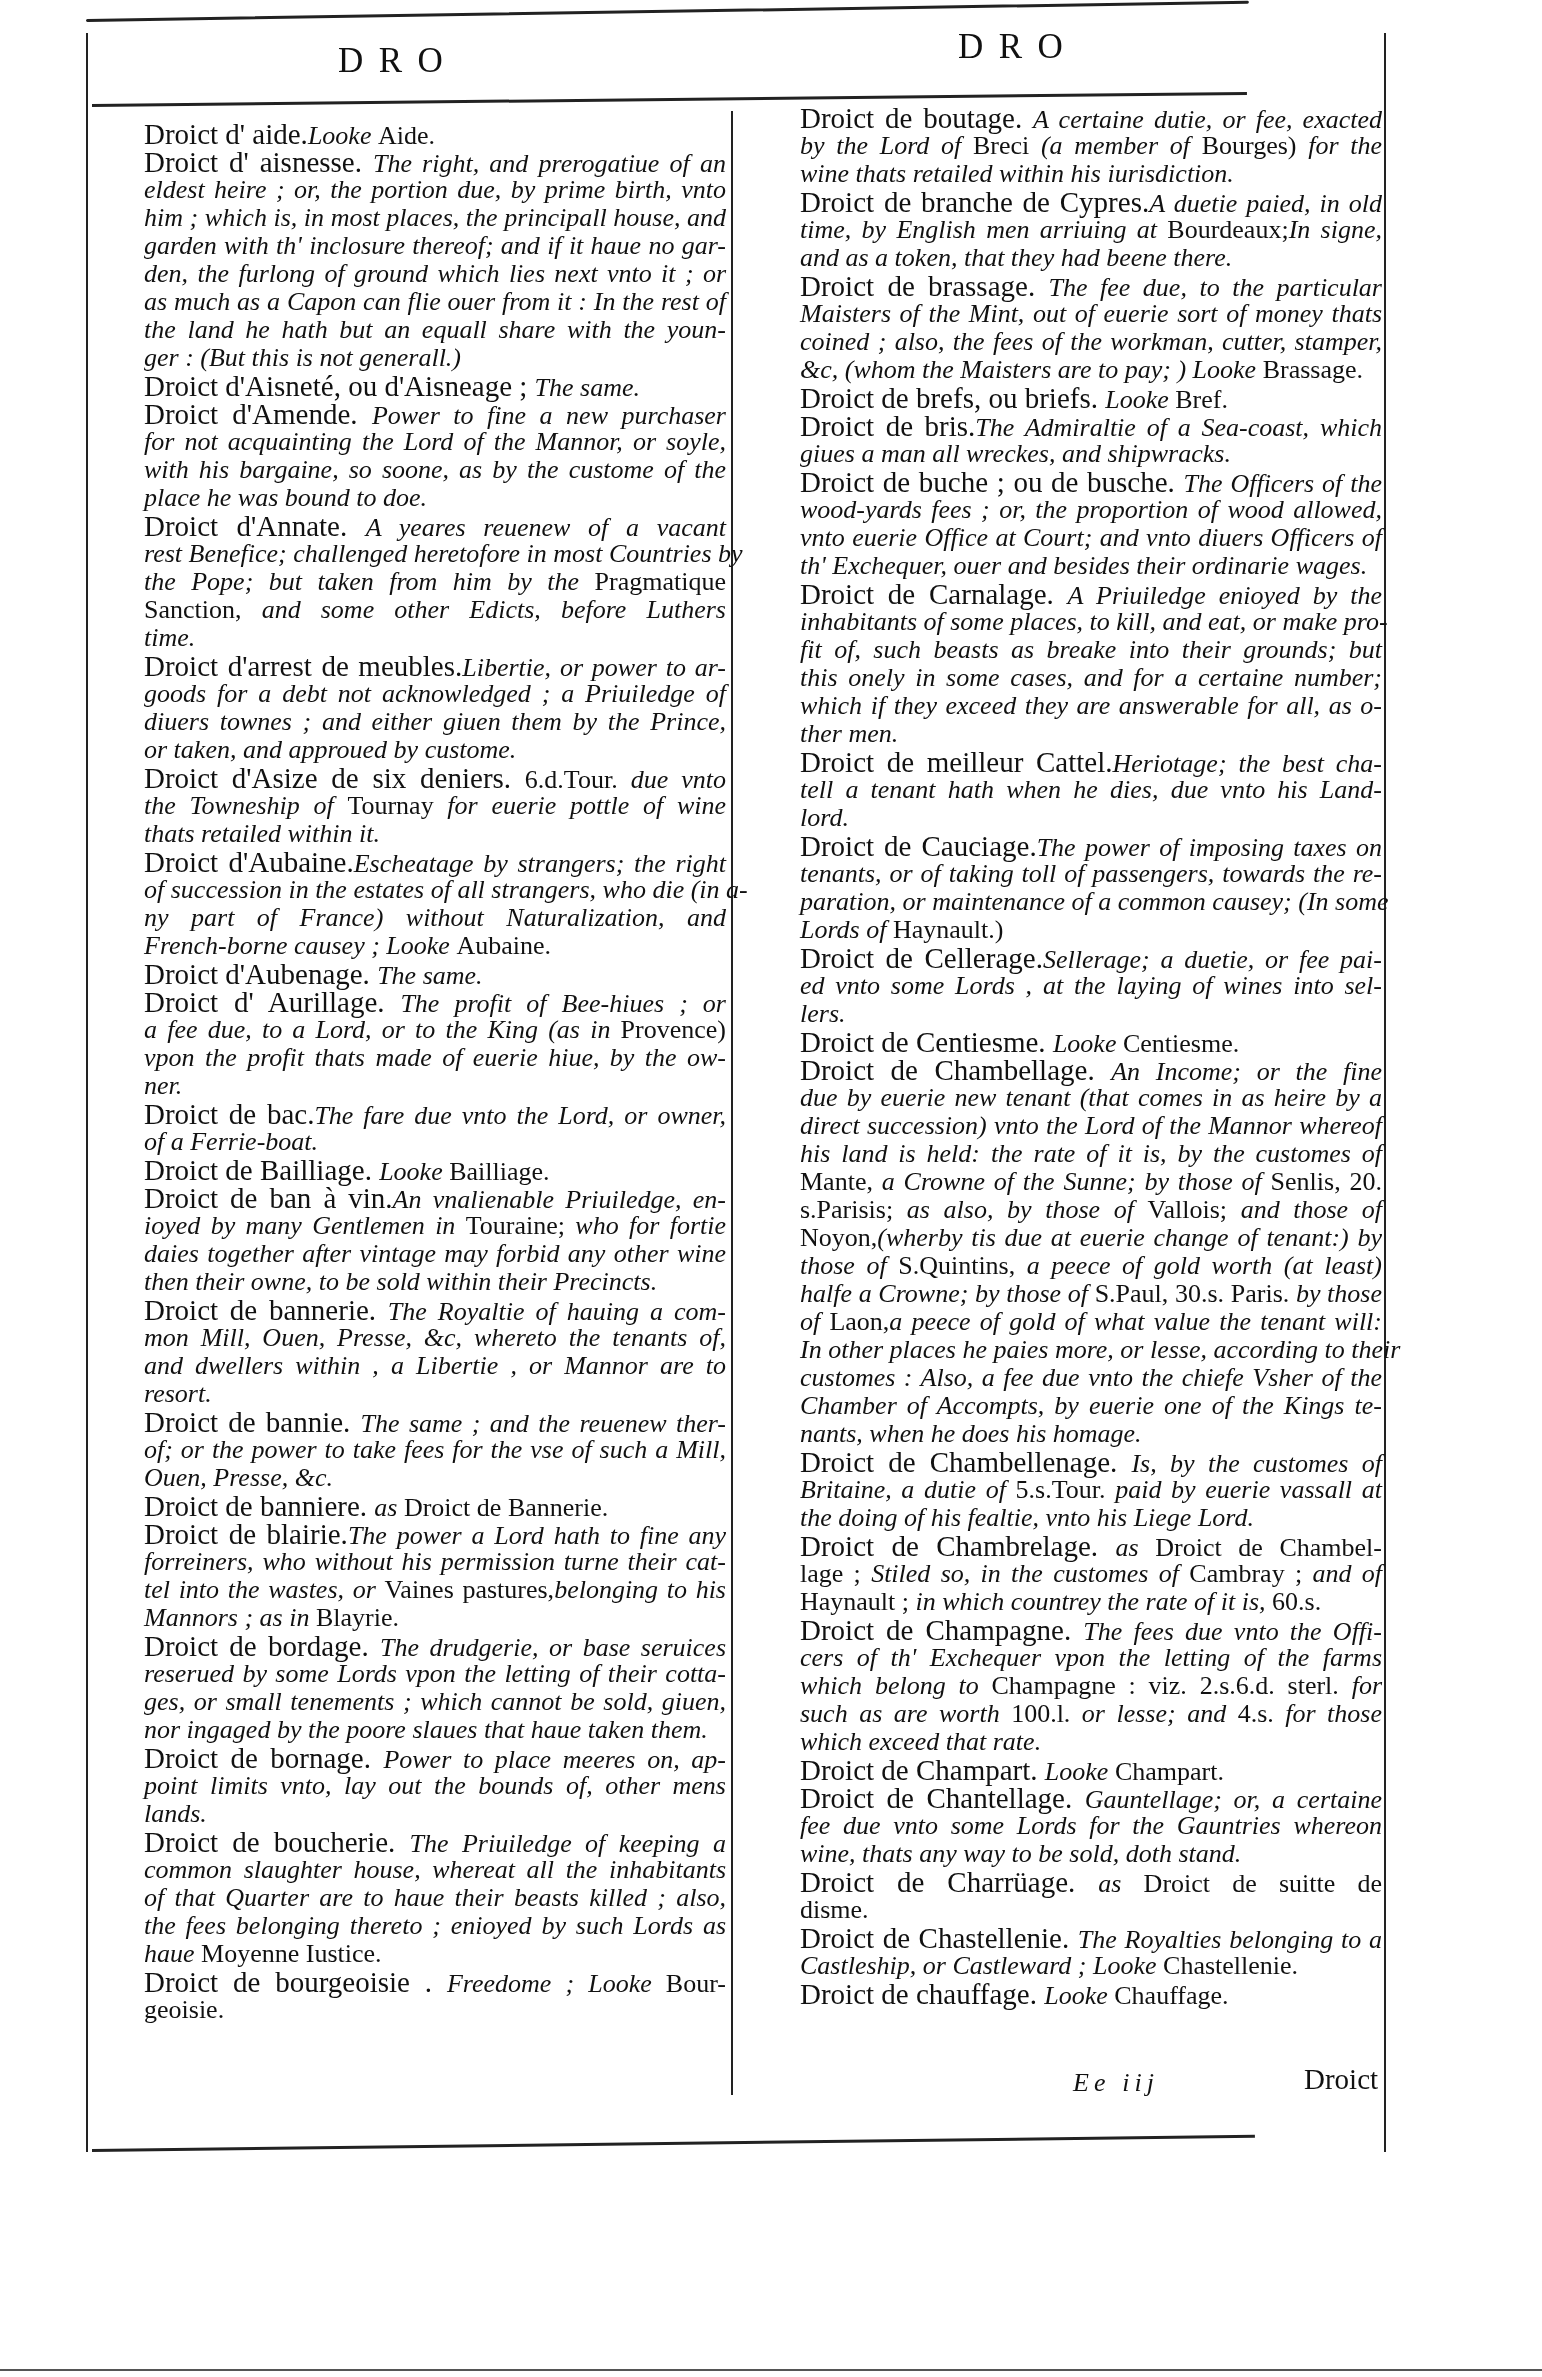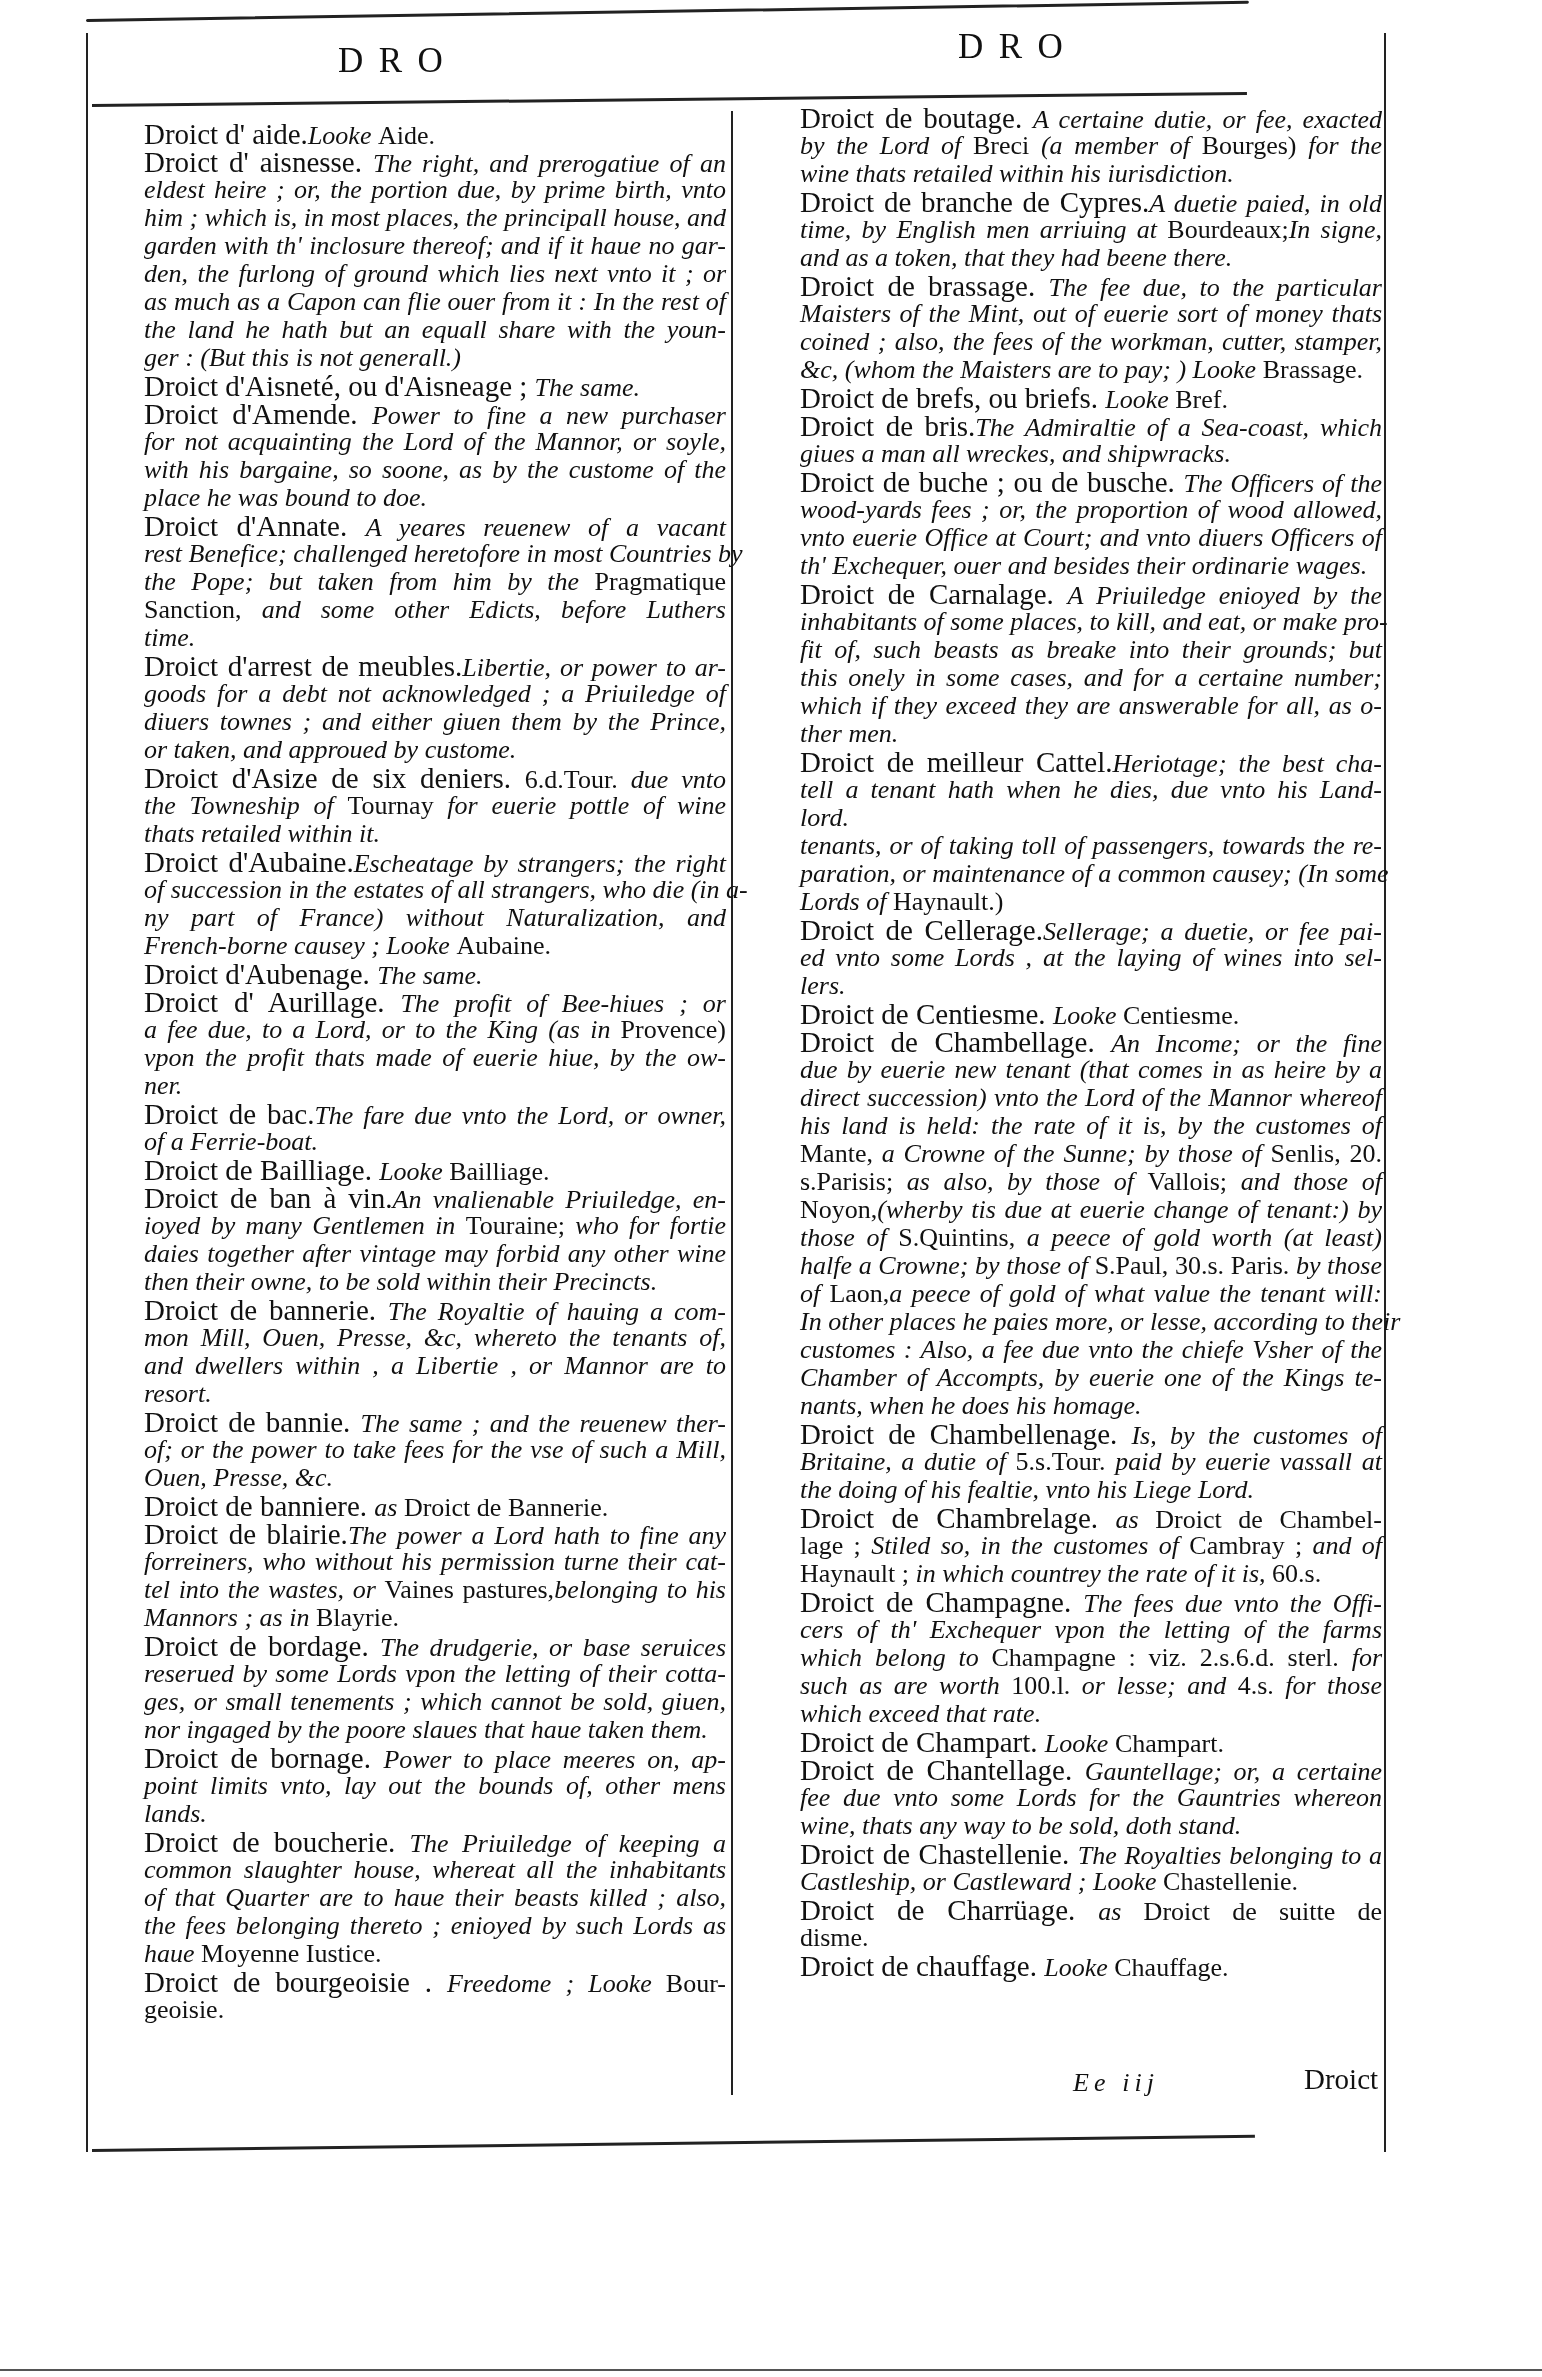--- a/index.html
+++ b/index.html
@@ -190,20 +190,21 @@
       <span class="line"><span class="i">this onely in some cases, and for a certaine number;</span></span>
       <span class="line"><span class="i">which if they exceed they are answerable for all, as o-</span></span>
       <span class="line last"><span class="i">ther men.</span></span>
     </div>
     <div>
       <span class="line"><span class="r hw">Droict de meilleur Cattel.</span><span class="i">Heriotage; the best cha-</span></span>
       <span class="line"><span class="i">tell a tenant hath when he dies, due vnto his Land-</span></span>
       <span class="line last"><span class="i">lord.</span></span>
     </div>
     <div>
+      <span class="line"><span class="r hw">Droict de Cauciage.</span><span class="i">The power of imposing taxes on</span></span>
       <span class="line"><span class="i">tenants, or of taking toll of passengers, towards the re-</span></span>
       <span class="line"><span class="i">paration, or maintenance of a common causey; (In some</span></span>
       <span class="line last"><span class="i">Lords of </span><span class="r">Haynault.)</span></span>
     </div>
     <div>
       <span class="line"><span class="r hw">Droict de Cellerage.</span><span class="i">Sellerage; a duetie, or fee pai-</span></span>
       <span class="line"><span class="i">ed vnto some Lords , at the laying of wines into sel-</span></span>
       <span class="line last"><span class="i">lers.</span></span>
     </div>
     <div>
@@ -244,28 +245,28 @@
     </div>
     <div>
       <span class="line last"><span class="r hw">Droict de Champart. </span><span class="i">Looke </span><span class="r">Champart.</span></span>
     </div>
     <div>
       <span class="line"><span class="r hw">Droict de Chantellage. </span><span class="i">Gauntellage; or, a certaine</span></span>
       <span class="line"><span class="i">fee due vnto some Lords for the Gauntries whereon</span></span>
       <span class="line last"><span class="i">wine, thats any way to be sold, doth stand.</span></span>
     </div>
     <div>
+      <span class="line"><span class="r hw">Droict de Charrüage. </span><span class="i">as </span><span class="r">Droict de suitte de</span></span>
+      <span class="line last"><span class="r">disme.</span></span>
+    </div>
+    <div>
       <span class="line"><span class="r hw">Droict de Chastellenie. </span><span class="i">The Royalties belonging to a</span></span>
       <span class="line last"><span class="i">Castleship, or Castleward ; Looke </span><span class="r">Chastellenie.</span></span>
     </div>
     <div>
-      <span class="line"><span class="r hw">Droict de Charrüage. </span><span class="i">as </span><span class="r">Droict de suitte de</span></span>
-      <span class="line last"><span class="r">disme.</span></span>
-    </div>
-    <div>
       <span class="line last"><span class="r hw">Droict de chauffage. </span><span class="i">Looke </span><span class="r">Chauffage.</span></span>
     </div>
   </div>
 
 <div class="footer-sig">Ee iij</div>
 <div class="catchword">Droict</div>
 
 <div class="bottom-rule"></div>
 <div class="page-edge"></div>
 

